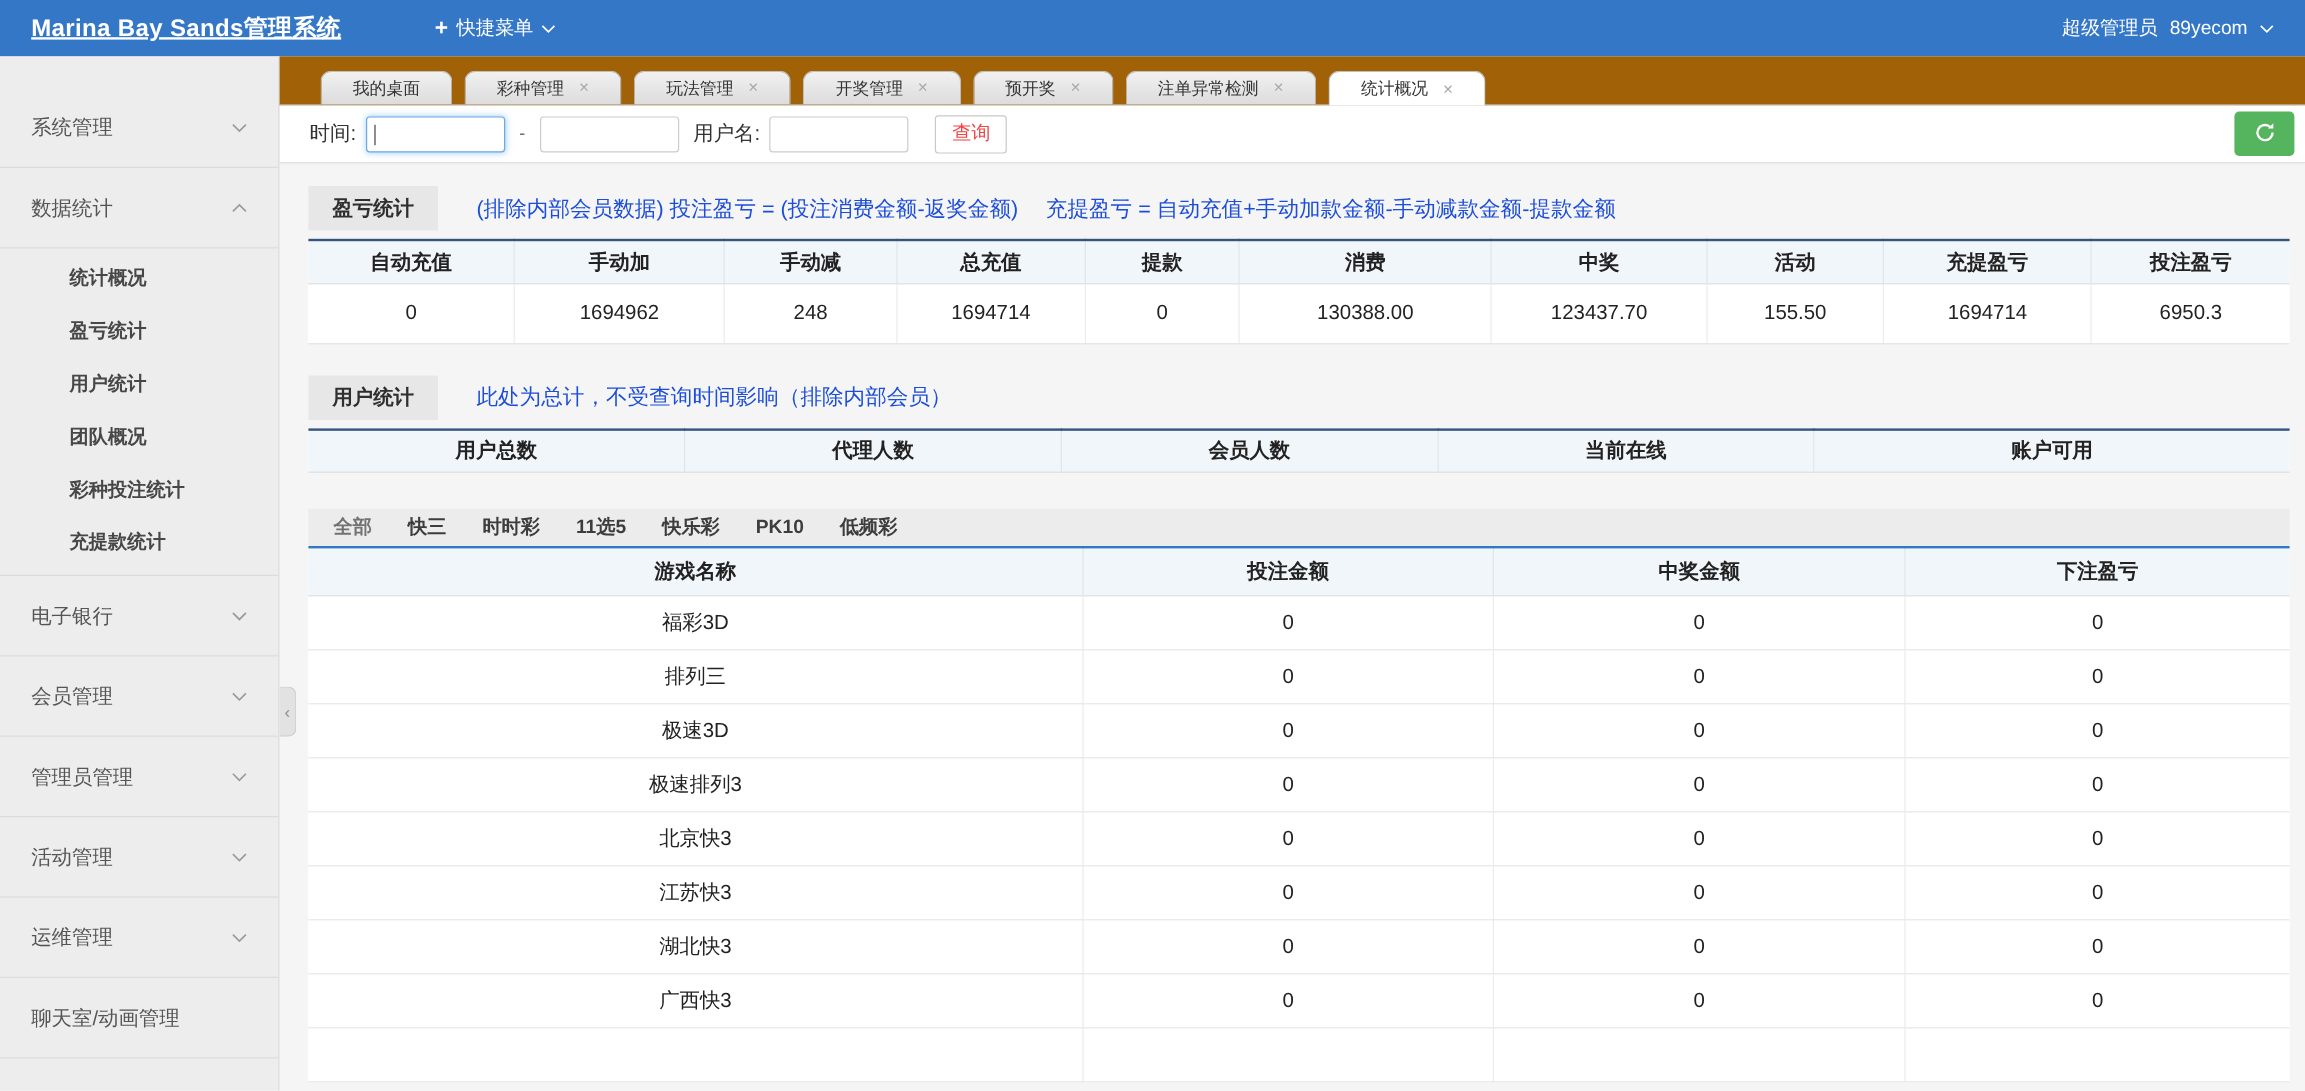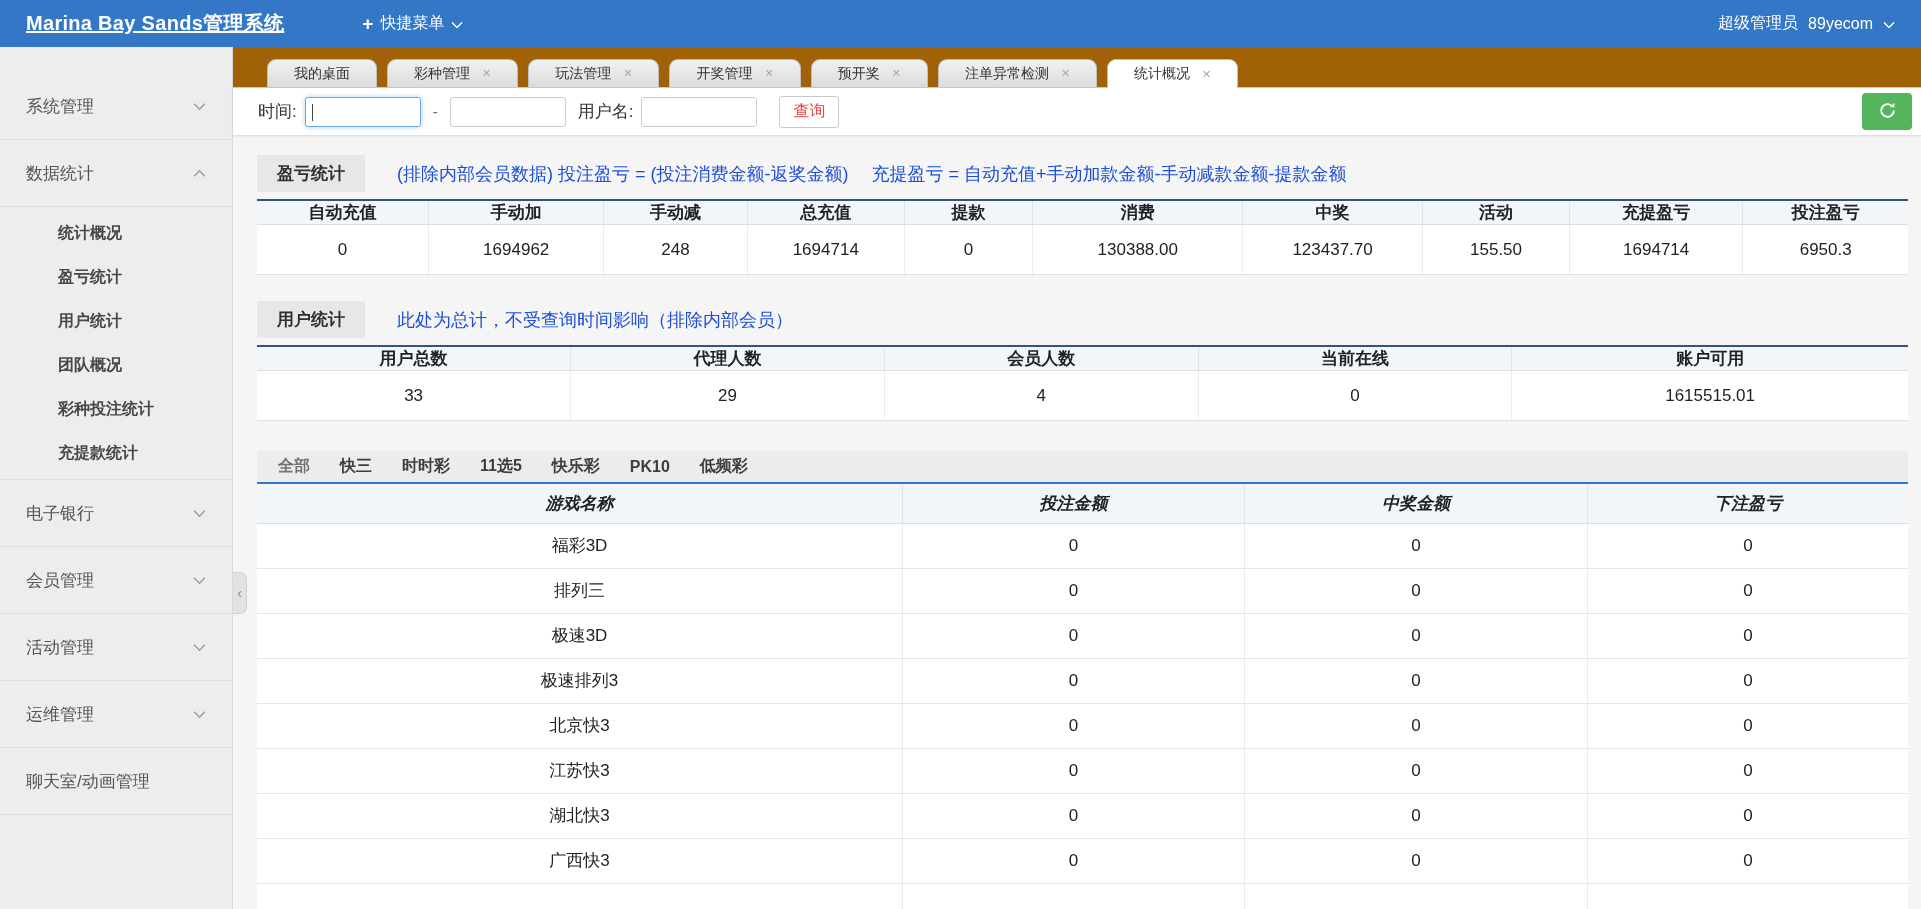--- a/index.html
+++ b/index.html
@@ -80,39 +80,39 @@
   .content { flex:1; background:#f5f5f5; padding:19px 13px 0 24px; overflow:hidden; }
   .section-head { display:flex; align-items:center; }
   .section-tab {
     background:#e7e7e7; height:37px; line-height:37px; padding:0 20px;
     font-weight:bold; font-size:17px; color:#2f2f2f;
   }
   .section-note { margin-left:32px; font-size:18px; color:#1d4ed8; }
   table { width:100%; border-collapse:collapse; table-layout:fixed; }
   .stat-table { margin-top:7px; border-top:2px solid #33547f; background:#fff; }
   .stat-table th {
-    background:#f1f6fa; font-size:17px; font-weight:bold; color:#222; height:24px;
+    background:#f1f6fa; font-size:17px; font-weight:bold; color:#222; height:36px;
     border-right:1px solid #dfe5ea; border-bottom:1px solid #d9dee3; text-align:center;
   }
   .stat-table td {
     background:#fff; font-size:17px; color:#222; height:50px; text-align:center;
     border-right:1px solid #ececec; border-bottom:1px solid #e2e2e2;
   }
   .stat-table th:last-child, .stat-table td:last-child { border-right:none; }
   .sec-gap { margin-top:26px; }
   
   .game-tabs {
     margin-top:30px; height:31px; background:#ececec; display:flex; align-items:center; padding-left:6px;
   }
   .game-tab { padding:0 15px; font-size:16px; font-weight:bold; color:#3d3d3d; cursor:pointer; }
   .game-tab.active { color:#737373; }
   .games-table { border-top:2px solid #2f79c4; background:#fff; }
   .games-table th {
     background:#f1f6fa; font-size:17px; font-weight:bold; color:#222; height:40px;
-    border-right:1px solid #dfe5ea; border-bottom:1px solid #d9dee3; text-align:center;font-style:italic;
+    border-right:1px solid #dfe5ea; border-bottom:1px solid #d9dee3; text-align:center;
   }
   .games-table td {
     background:#fff; font-size:17px; color:#222; height:45px; text-align:center;
     border-right:1px solid #ececec; border-bottom:1px solid #e6e6e6;
   }
   .games-table th:last-child, .games-table td:last-child { border-right:none; }
 </style>
 </head>
 <body>
 
@@ -168,20 +168,28 @@
     <div class="side-item">
       <span>电子银行</span>
       <span class="chev">
         <svg width="13" height="9" viewBox="0 0 12 8">
             <path d="M1 1.5 L6 6.5 L11 1.5" fill="none" stroke="#9a9a9a" stroke-width="1.3"></path>
           </svg>
       </span>
     </div>
     <div class="side-item">
       <span>会员管理</span>
+      <span class="chev">
+        <svg width="13" height="9" viewBox="0 0 12 8">
+            <path d="M1 1.5 L6 6.5 L11 1.5" fill="none" stroke="#9a9a9a" stroke-width="1.3"></path>
+          </svg>
+      </span>
+    </div>
+    <div class="side-item">
+      <span>管理员管理</span>
       <span class="chev">
         <svg width="13" height="9" viewBox="0 0 12 8">
             <path d="M1 1.5 L6 6.5 L11 1.5" fill="none" stroke="#9a9a9a" stroke-width="1.3"></path>
           </svg>
       </span>
     </div>
     <div class="side-item">
       <span>活动管理</span>
       <span class="chev">
         <svg width="13" height="9" viewBox="0 0 12 8">
@@ -326,27 +334,20 @@
             <col style="width:24%">
         </colgroup>
         <tbody>
             <tr>
           <th>用户总数</th>
           <th>代理人数</th>
           <th>会员人数</th>
           <th>当前在线</th>
           <th>账户可用</th>
         </tr>
-        <tr>
-          <td>33</td>
-          <td>29</td>
-          <td>4</td>
-          <td>0</td>
-          <td>1615515.01</td>
-        </tr>
       </tbody>
         </table>
 
       <div class="game-tabs">
         <div class="game-tab active">全部</div>
         <div class="game-tab">快三</div>
         <div class="game-tab">时时彩</div>
         <div class="game-tab">11选5</div>
         <div class="game-tab">快乐彩</div>
         <div class="game-tab">PK10</div>

